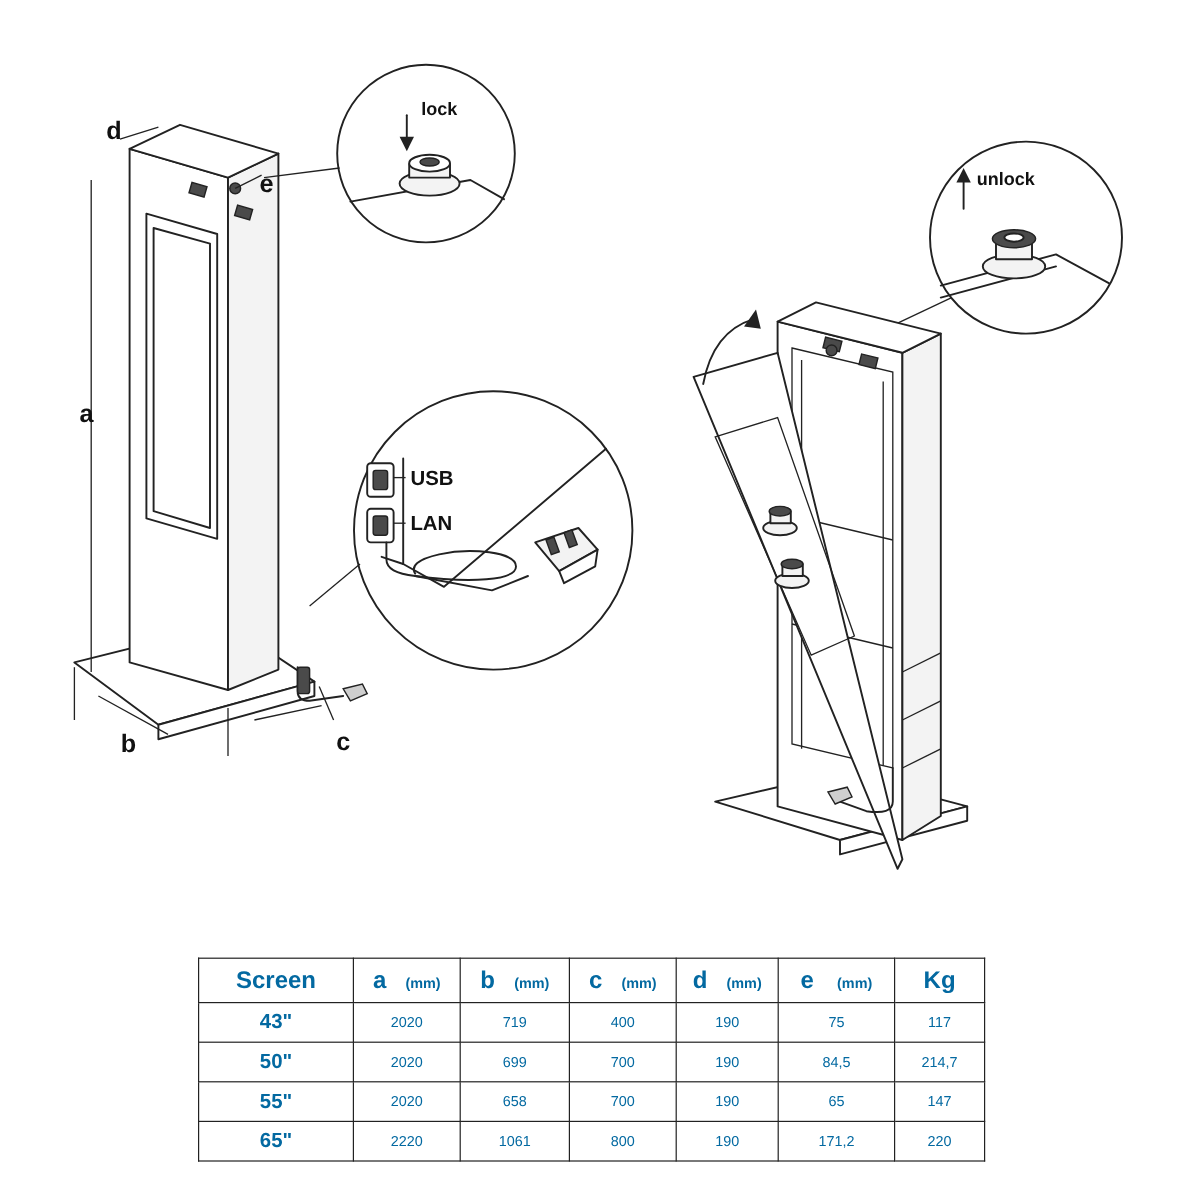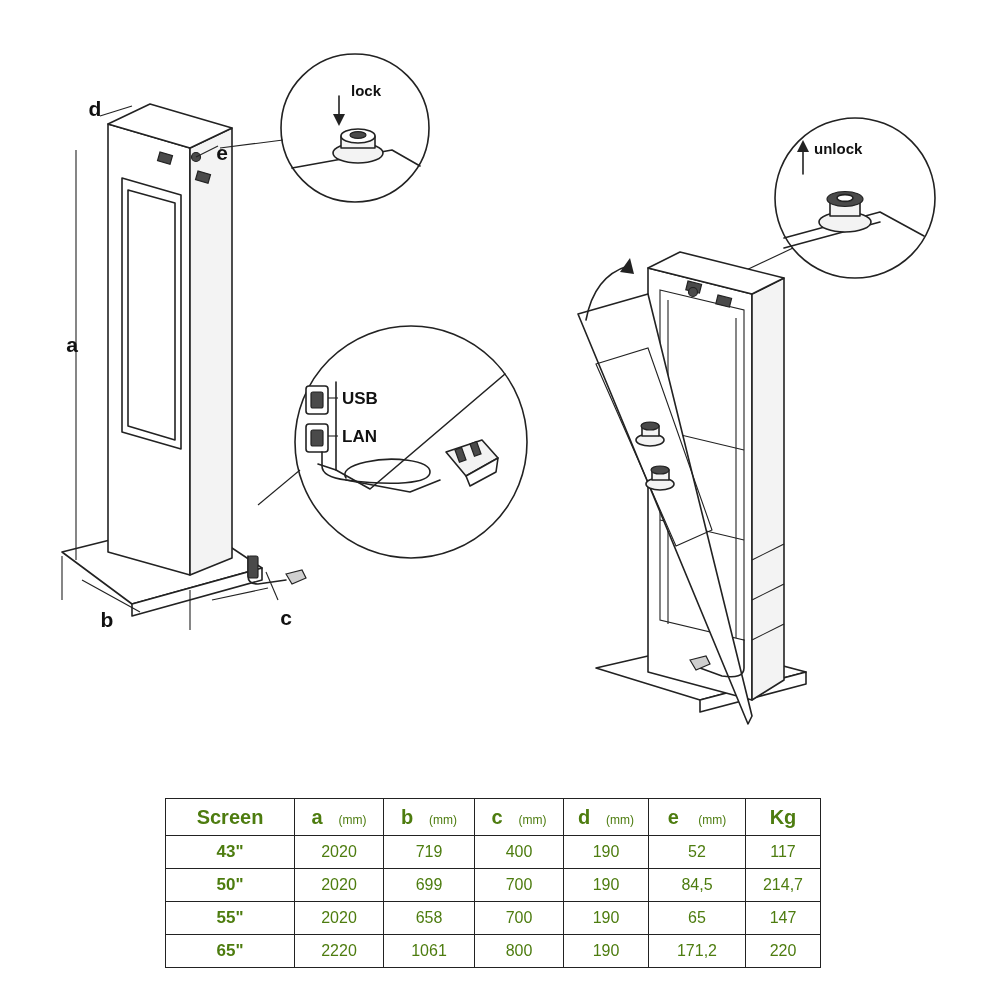--- a/index.html
+++ b/index.html
@@ -49,34 +49,34 @@
     border-collapse: collapse;
     table-layout: fixed;
   }
   #spec-table td, #spec-table th {
     border: 1px solid #222222;
     text-align: center;
     vertical-align: middle;
     padding: 0;
     height: 32px;
     font-family: "Liberation Sans", sans-serif;
-    color: #4d7c0f;
+    color: #0369a1;
   }
   #spec-table thead th {
     height: 36px;
     font-size: 20px;
     font-weight: bold;
   }
   #spec-table thead th .unit {
     font-size: 12px;
-    font-weight: normal;
+    font-weight: bold;
     margin-left: 16px;
   }
   #spec-table tbody td {
-    font-size: 16px;
+    font-size: 12px;
   }
   #spec-table tbody td.screen-cell {
     font-weight: bold;
     font-size: 17px;
   }
   .col-screen { width: 128px; }
   .col-a { width: 88px; }
   .col-b { width: 90px; }
   .col-c { width: 88px; }
   .col-d { width: 84px; }
@@ -255,21 +255,21 @@
         <th class="col-kg"><span>Kg</span></th>
       </tr>
     </thead>
     <tbody>
       <tr>
         <td class="screen-cell">43"</td>
         <td>2020</td>
         <td>719</td>
         <td>400</td>
         <td>190</td>
-        <td>52</td>
+        <td>75</td>
         <td>117</td>
       </tr>
       <tr>
         <td class="screen-cell">50"</td>
         <td>2020</td>
         <td>699</td>
         <td>700</td>
         <td>190</td>
         <td>84,5</td>
         <td>214,7</td>

